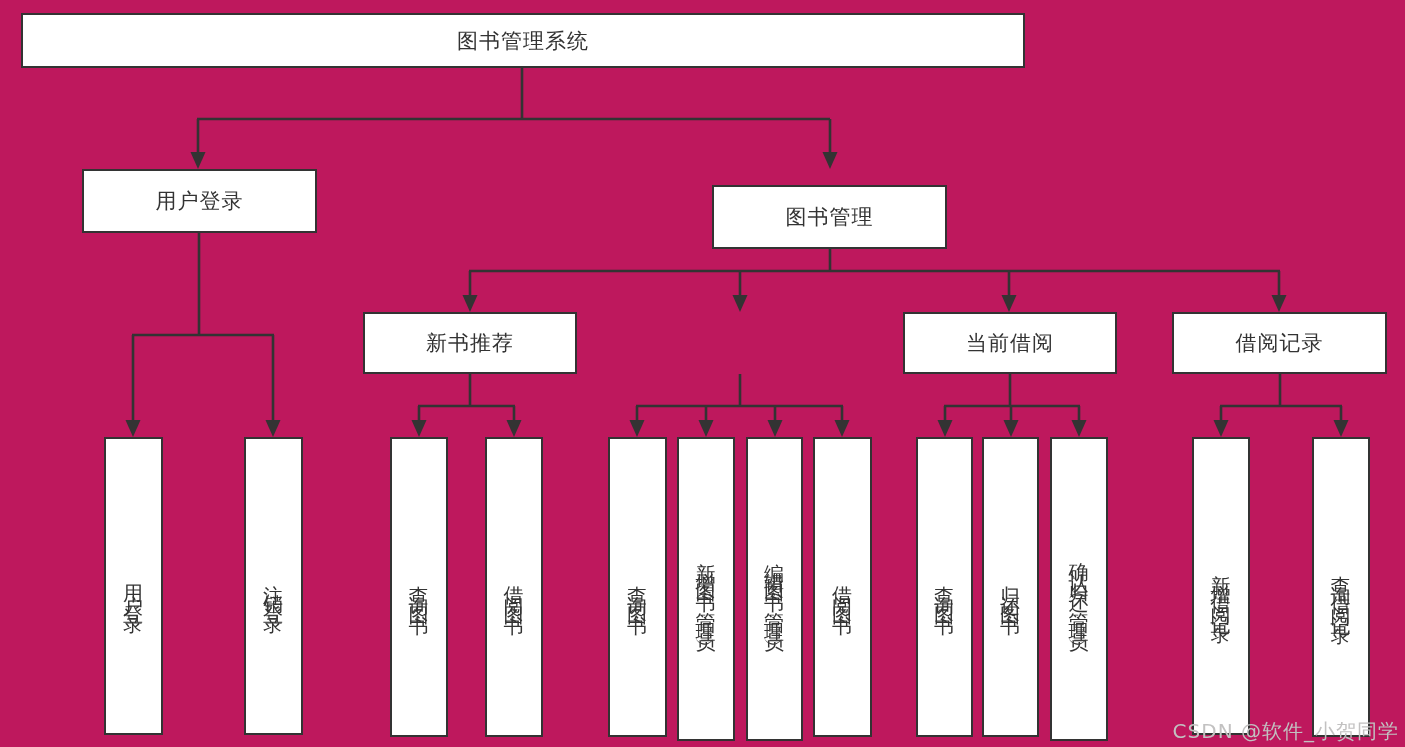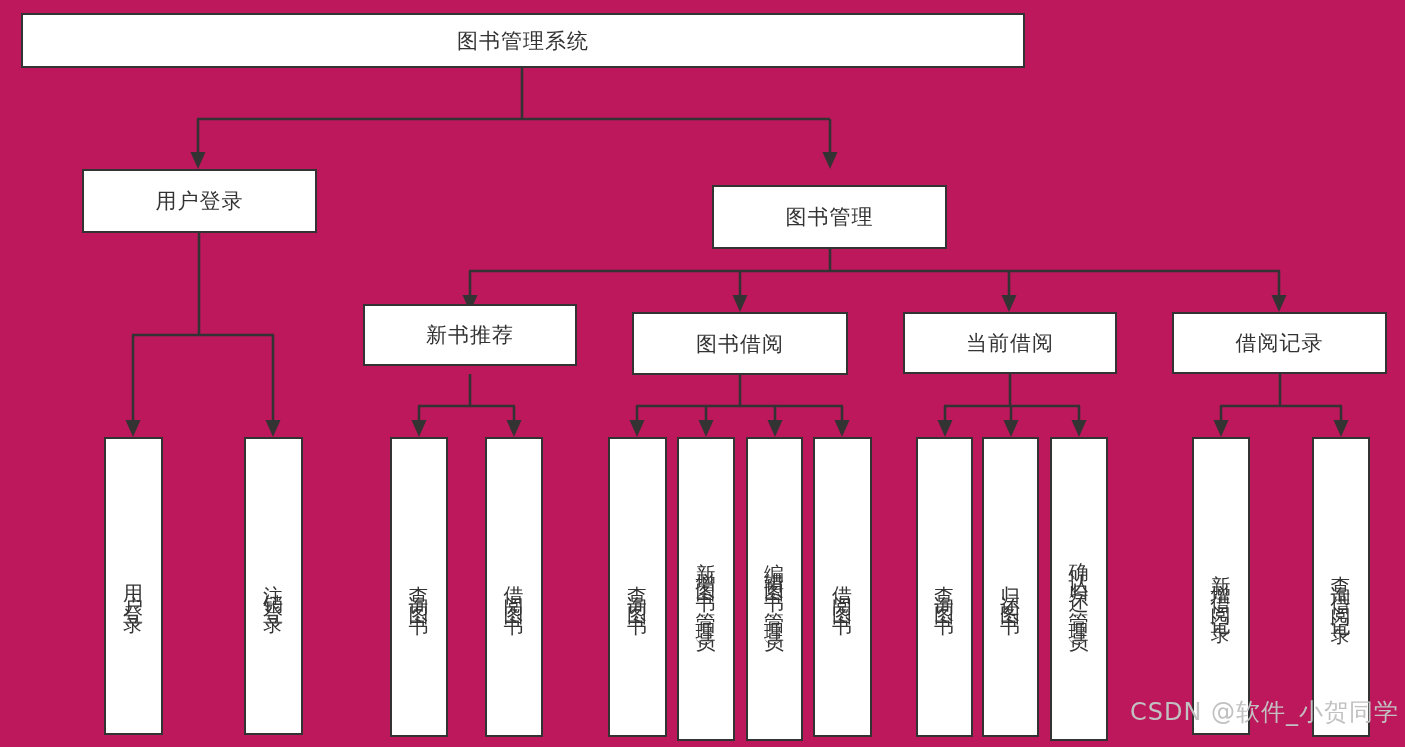--- a/index.html
+++ b/index.html
@@ -32,23 +32,23 @@
   .leaf{
     writing-mode:vertical-rl;
     text-orientation:mixed;
     font-size:20px;
     letter-spacing:10px;
     line-height:1;
     padding-top:6px;
   }
   .watermark{
     position:absolute;
-    right:6px;bottom:19px;
+    right:6px;bottom:2px;
     color:var(--wm);
-    font-size:24px;
+    font-size:20px;
     letter-spacing:1px;
     z-index:5;
     white-space:nowrap;
   }
 </style>
 </head>
 <body>
 
 <div id="stage">
 
@@ -112,22 +112,21 @@
     <polygon points="1213.5,420 1228.5,420 1221,437"></polygon>
     <line x1="1341" y1="406" x2="1341" y2="421"></line>
     <polygon points="1333.5,420 1348.5,420 1341,437"></polygon>
   </svg>
 
   <div class="box" style="left:21px;top:13px;width:1004px;height:55px;">图书管理系统</div>
 
   <div class="box" style="left:82px;top:169px;width:235px;height:64px;">用户登录</div>
   <div class="box" style="left:712px;top:169px;width:235px;height:64px;margin-top:16px;">图书管理</div>
 
-  <div class="box" style="left:363px;top:304px;width:214px;height:62px;">新书推荐</div>
-  <div class="box" style="left:632px;top:312px;width:216px;height:63px;">图书借阅</div>
+  <div class="box" style="left:363px;top:312px;width:214px;height:62px;">新书推荐</div>
   <div class="box" style="left:1172px;top:312px;width:215px;height:62px;">借阅记录</div>
   <div class="box" style="left:903px;top:312px;width:214px;height:62px;">当前借阅</div>
 
   <div class="box leaf" style="left:104px;top:437px;width:59px;height:298px;">用户登录</div>
   <div class="box leaf" style="left:244px;top:437px;width:59px;height:298px;">注销登录</div>
 
   <div class="box leaf" style="left:390px;top:437px;width:58px;height:300px;">查询图书</div>
   <div class="box leaf" style="left:485px;top:437px;width:58px;height:300px;">借阅图书</div>
 
   <div class="box leaf" style="left:608px;top:437px;width:59px;height:300px;">查询图书</div>

